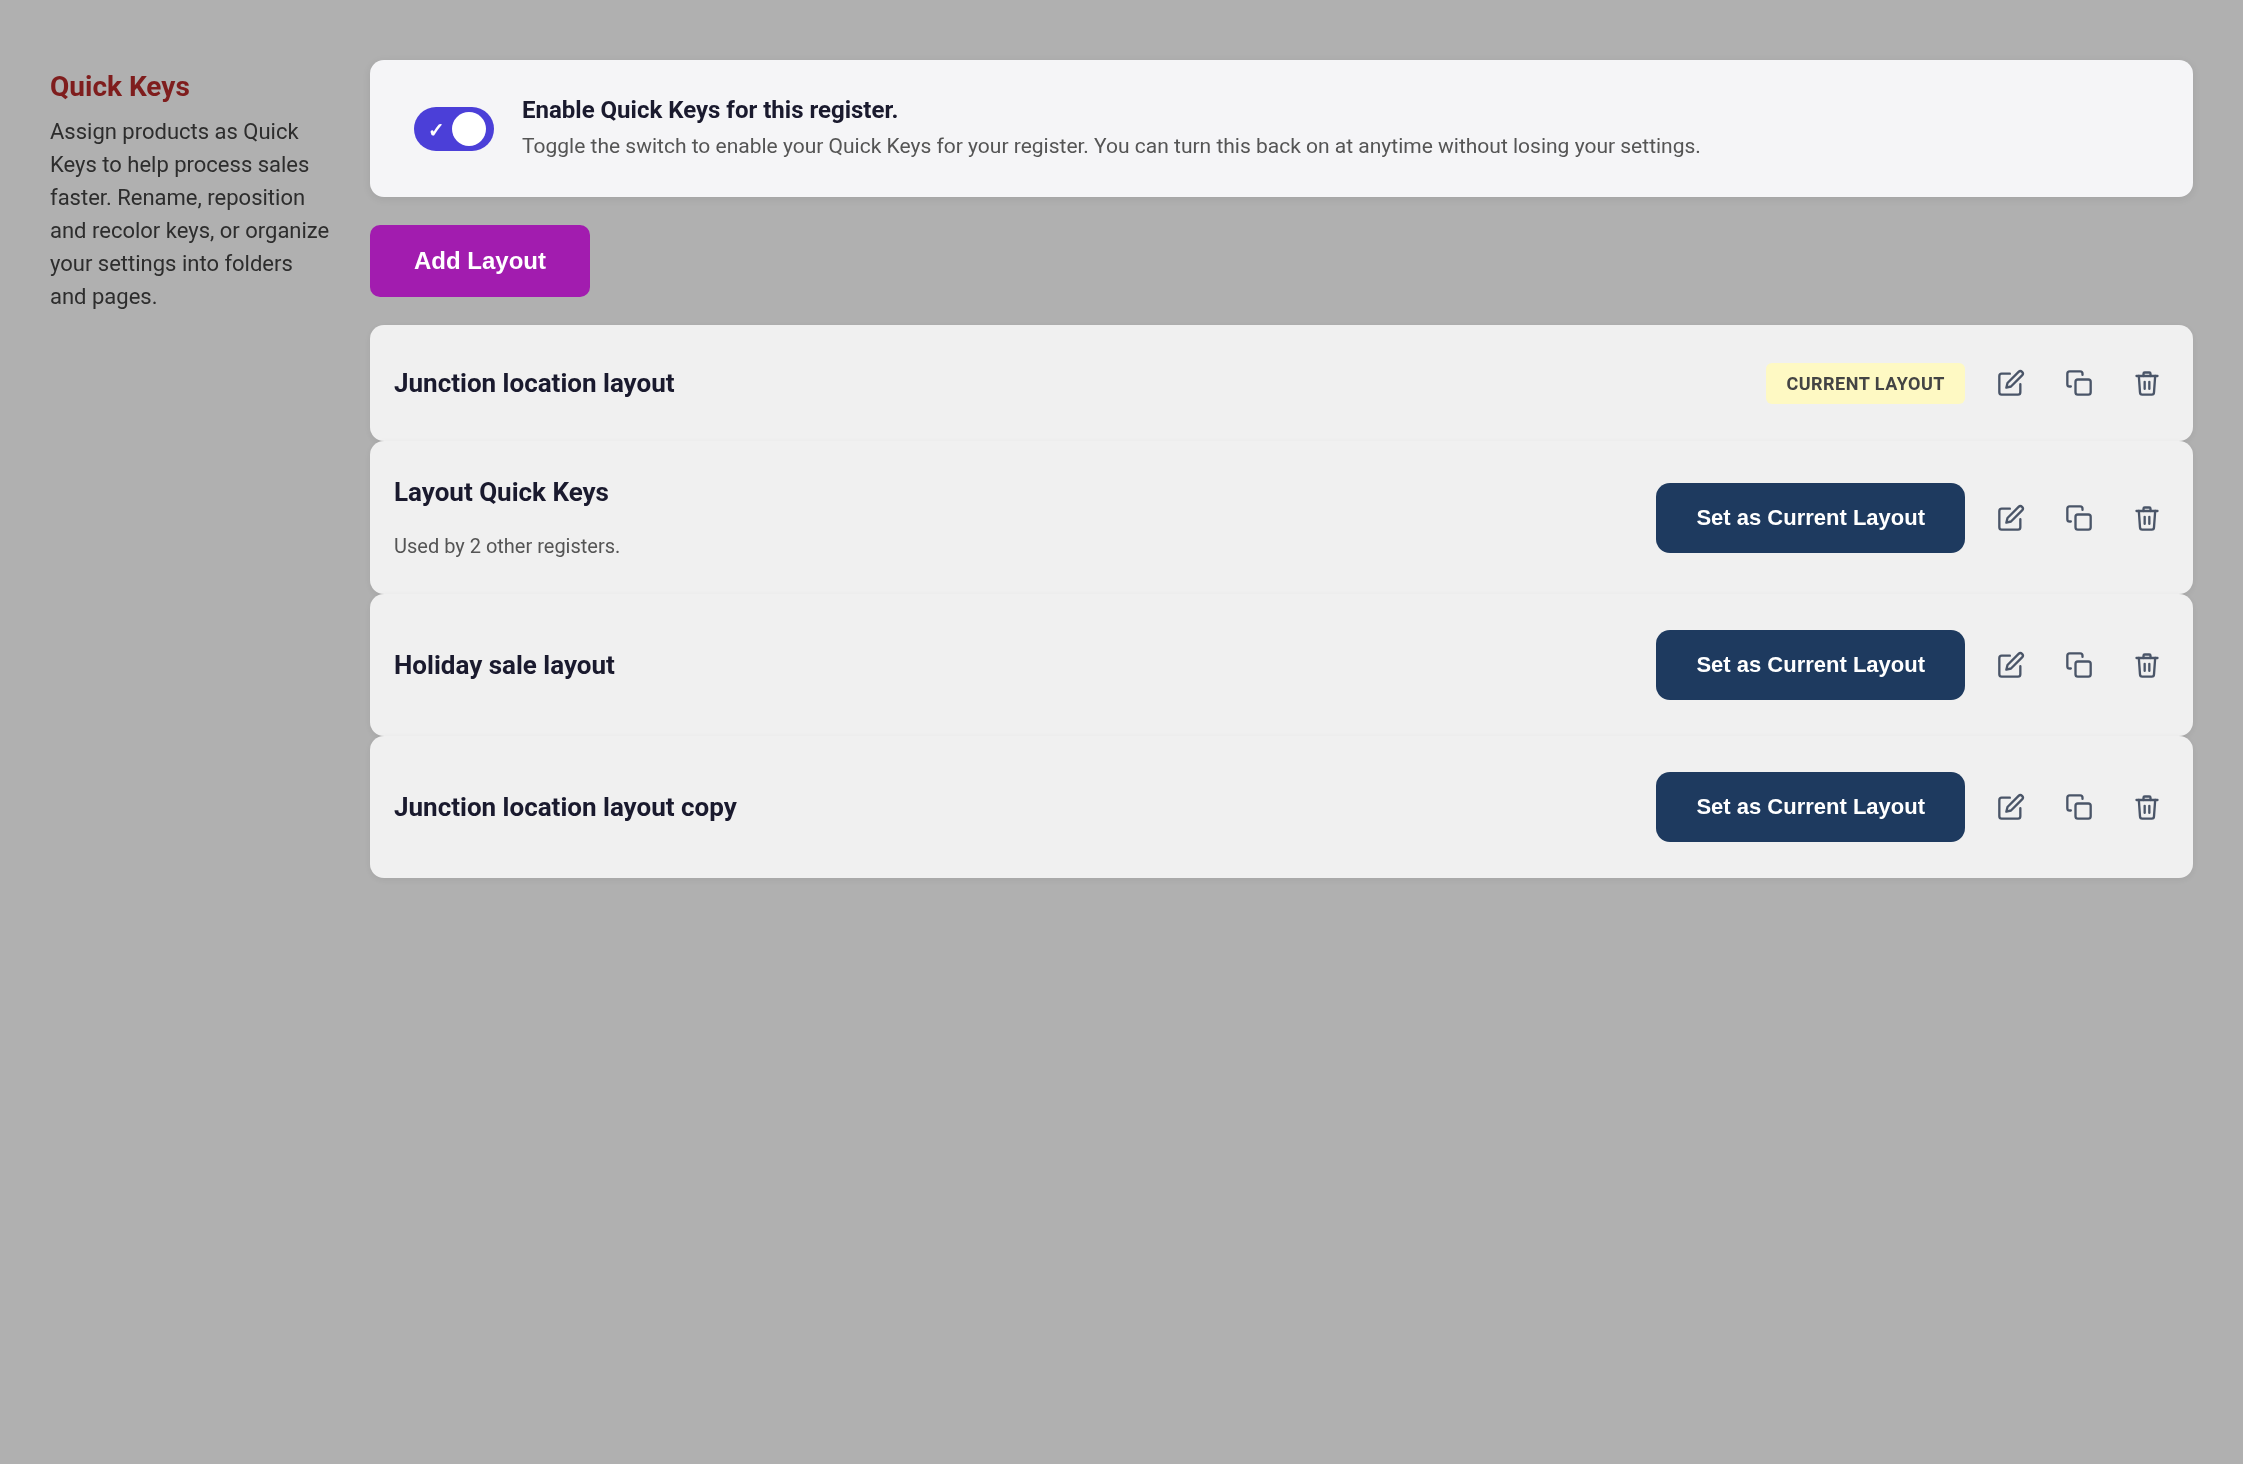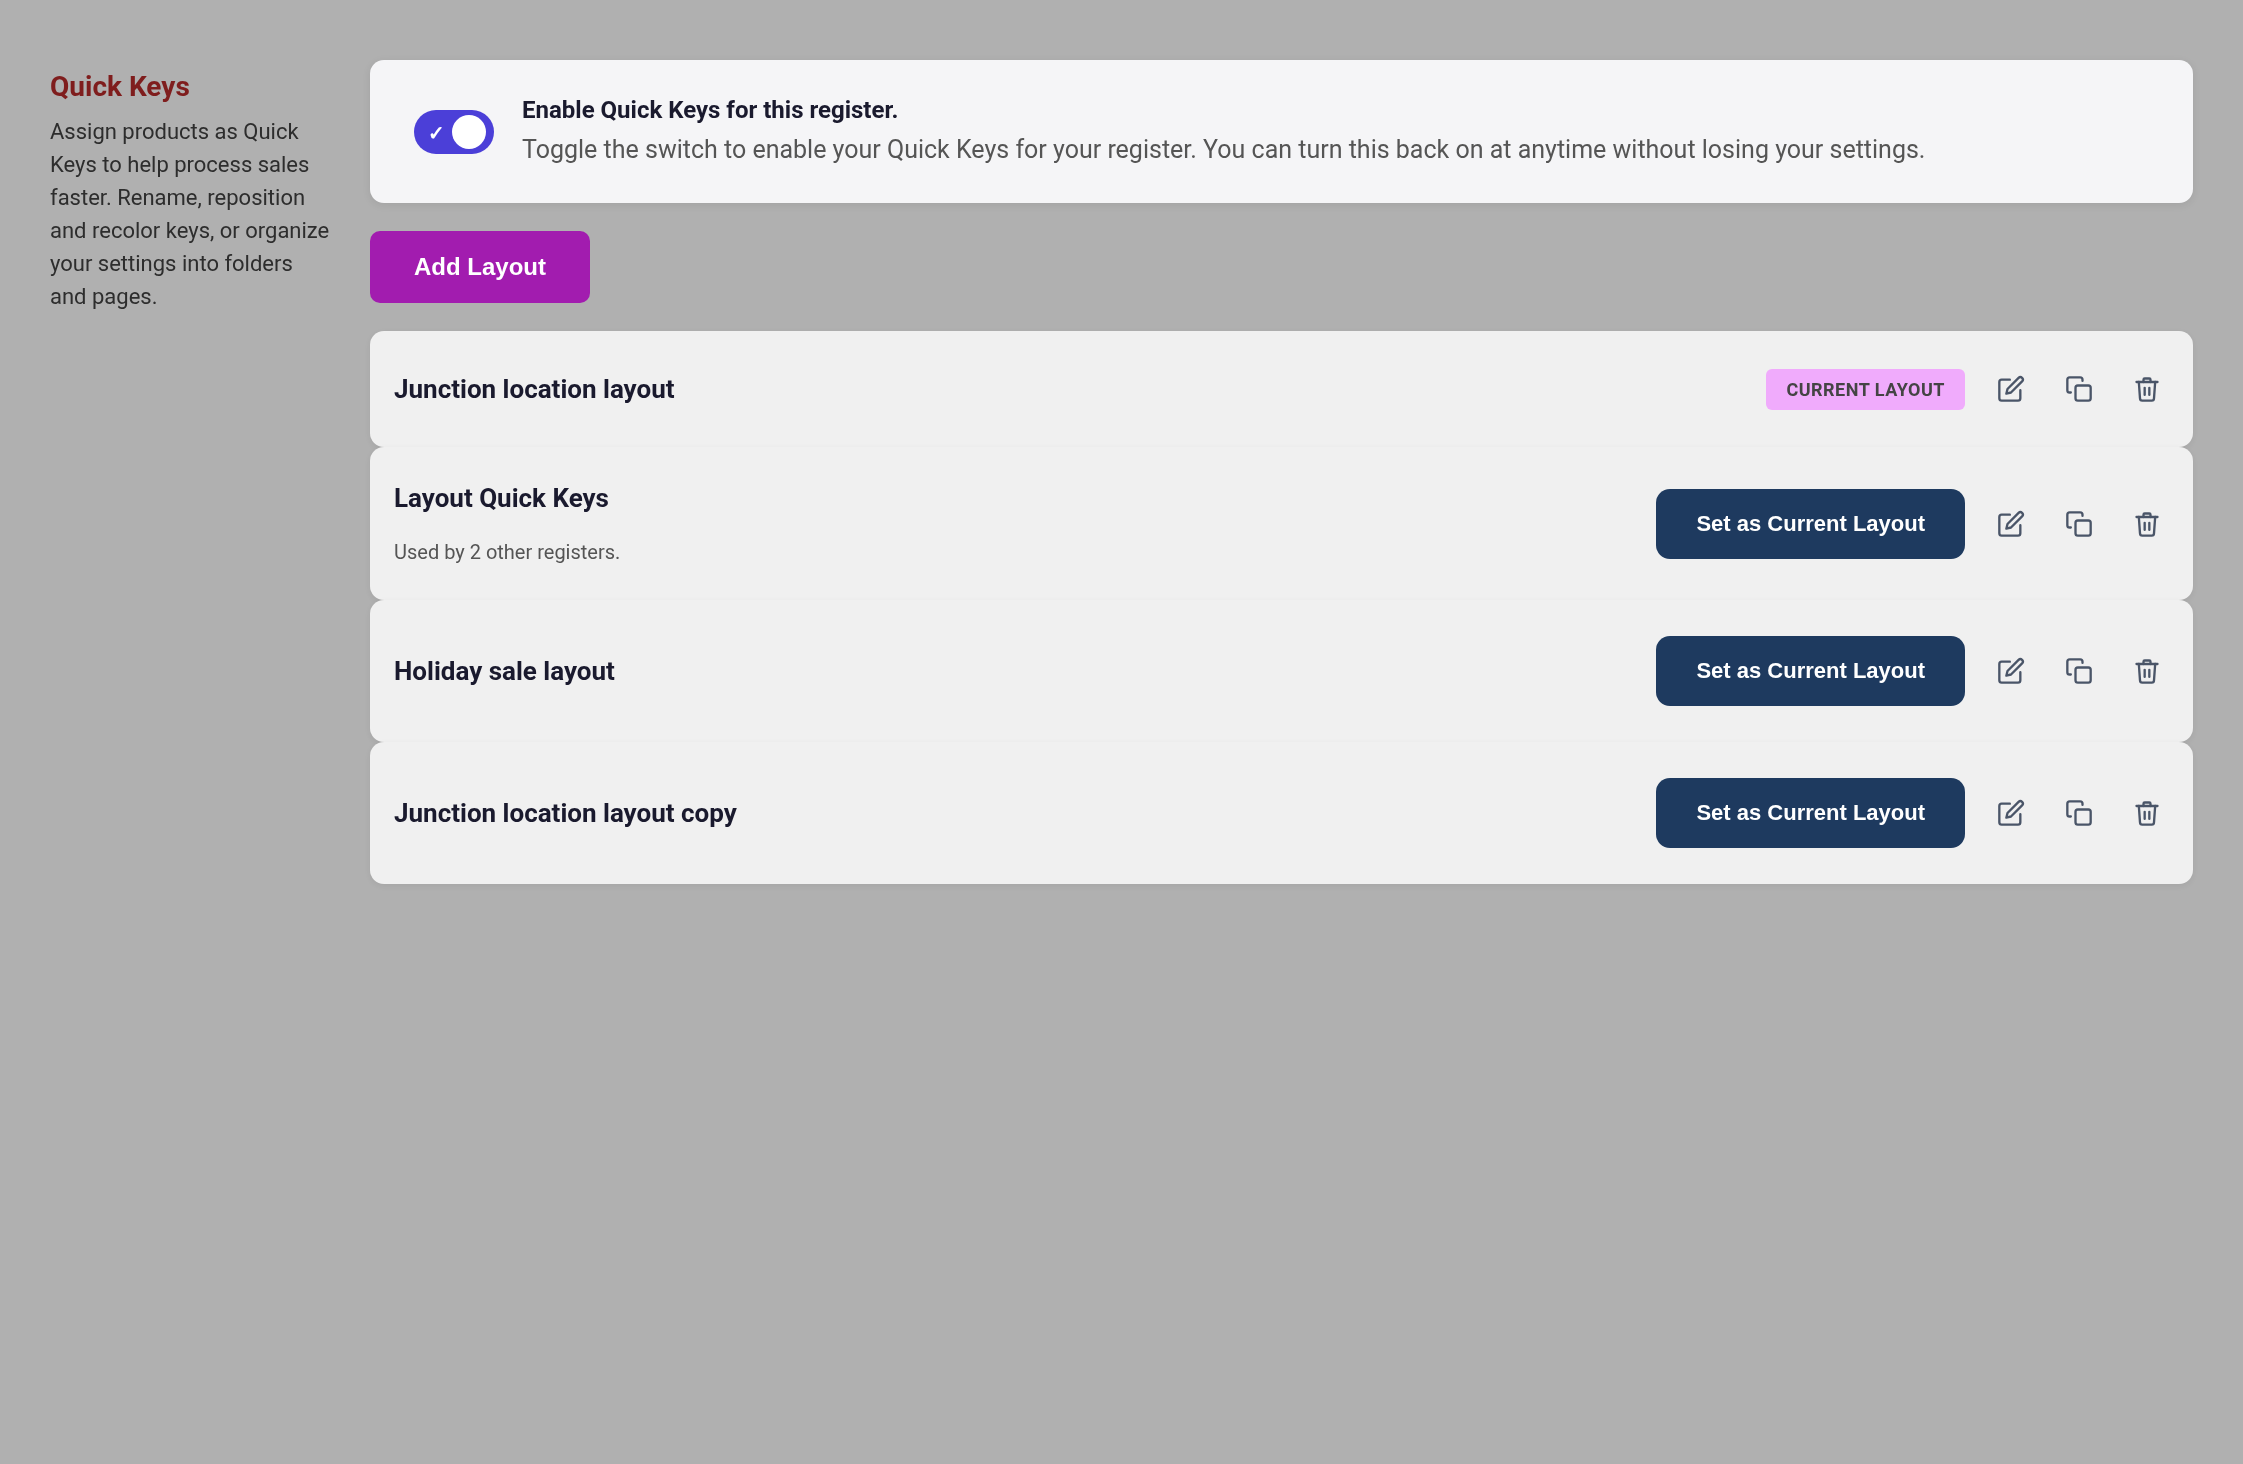--- a/index.html
+++ b/index.html
@@ -94,21 +94,21 @@
     }
 
     .toggle-title {
       font-size: 24px;
       font-weight: 700;
       color: #1a1a2e;
       margin-bottom: 8px;
     }
 
     .toggle-subtitle {
-      font-size: 25px;
+      font-size: 21px;
       color: #555;
       line-height: 1.4;
     }
 
     
     .add-layout-btn {
       background: #a21caf;
       color: white;
       border: none;
       border-radius: 10px;
@@ -148,21 +148,21 @@
       margin-top: 19px;
     }
 
     .layout-actions {
       display: flex;
       align-items: center;
       gap: 24px;
     }
 
     .current-layout-badge {
-      background: #f0abfc;
+      background: #fef9c3;
       color: #444;
       border-radius: 6px;
       padding: 10px 20px;
       font-size: 18px;
       font-weight: 700;
       letter-spacing: 0.5px;
       text-transform: uppercase;
     }
 
     .set-current-btn {

